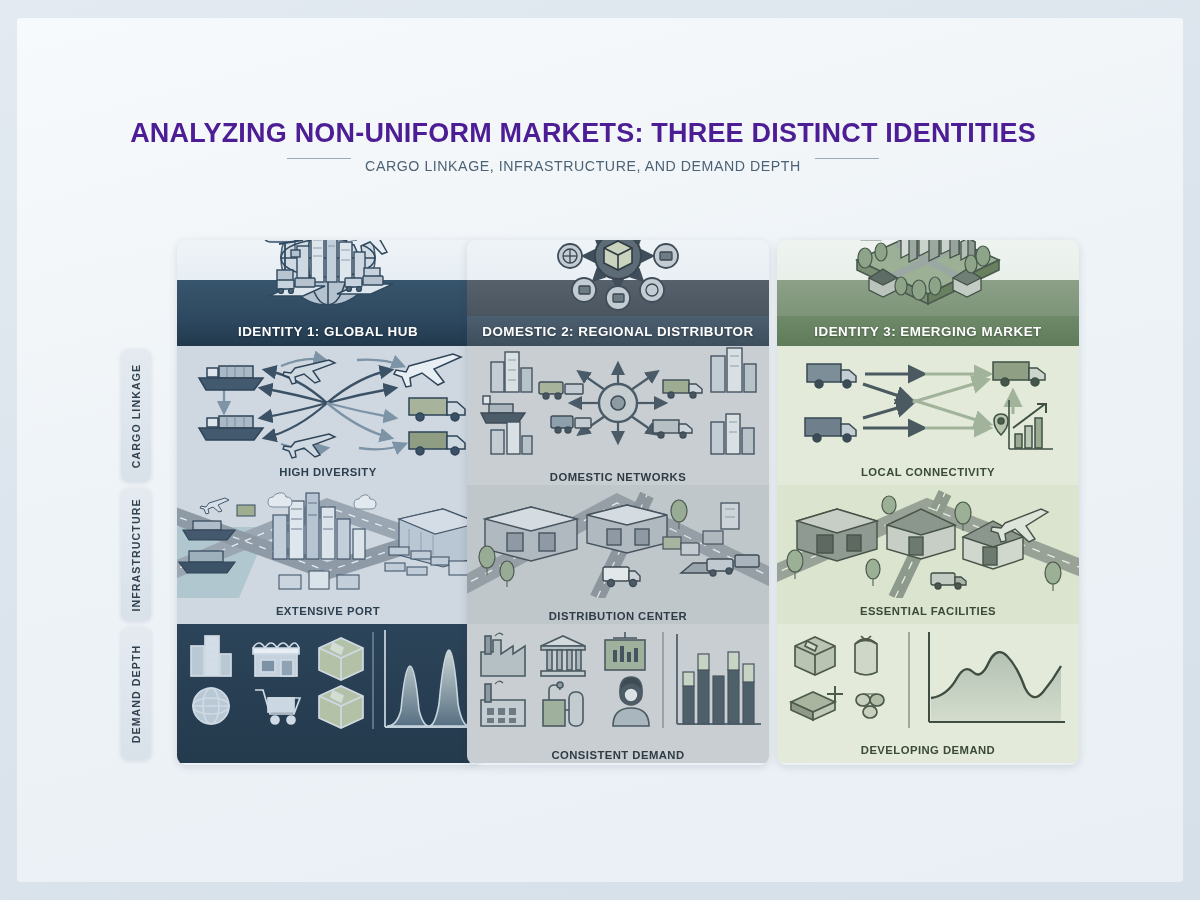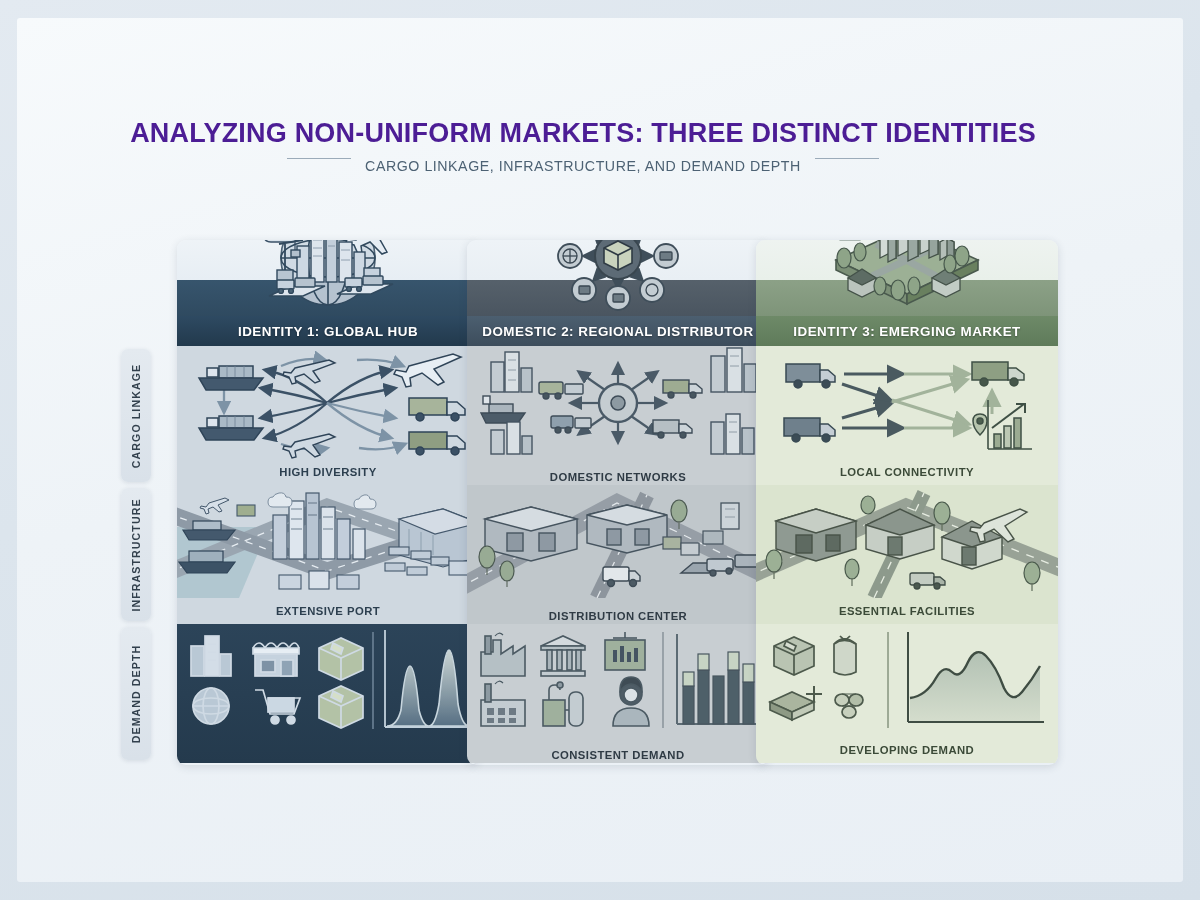--- a/index.html
+++ b/index.html
@@ -33,21 +33,21 @@
   }
   .sub-rule { width: 64px; height: 1px; background: #9babb9; }
   #subtitle { font-size: 14.2px; color: #4d6274; letter-spacing: .55px; white-space: nowrap; }
   .col {
     position: absolute; top: 240px; width: 302px; height: 525px;
     border-radius: 9px; overflow: hidden;
     box-shadow: 0 2px 9px rgba(40,60,80,.14);
   }
   #col-0 { left: 157px; margin-left: 20px; }
   #col-1 { left: 467px; }
-  #col-2 { left: 756px; }
+  #col-2 { left: 777px; }
 
   .col-icon {
     position: relative; height: 76px;
     display: flex; align-items: flex-end; justify-content: center;
   }
   .col-head {
     height: 30px; display: flex; align-items: center; justify-content: center;
     font-size: 13.4px; font-weight: bold; color: #fff; letter-spacing: .5px;
     text-shadow: 0 1px 2px rgba(0,0,0,.35);
   }

